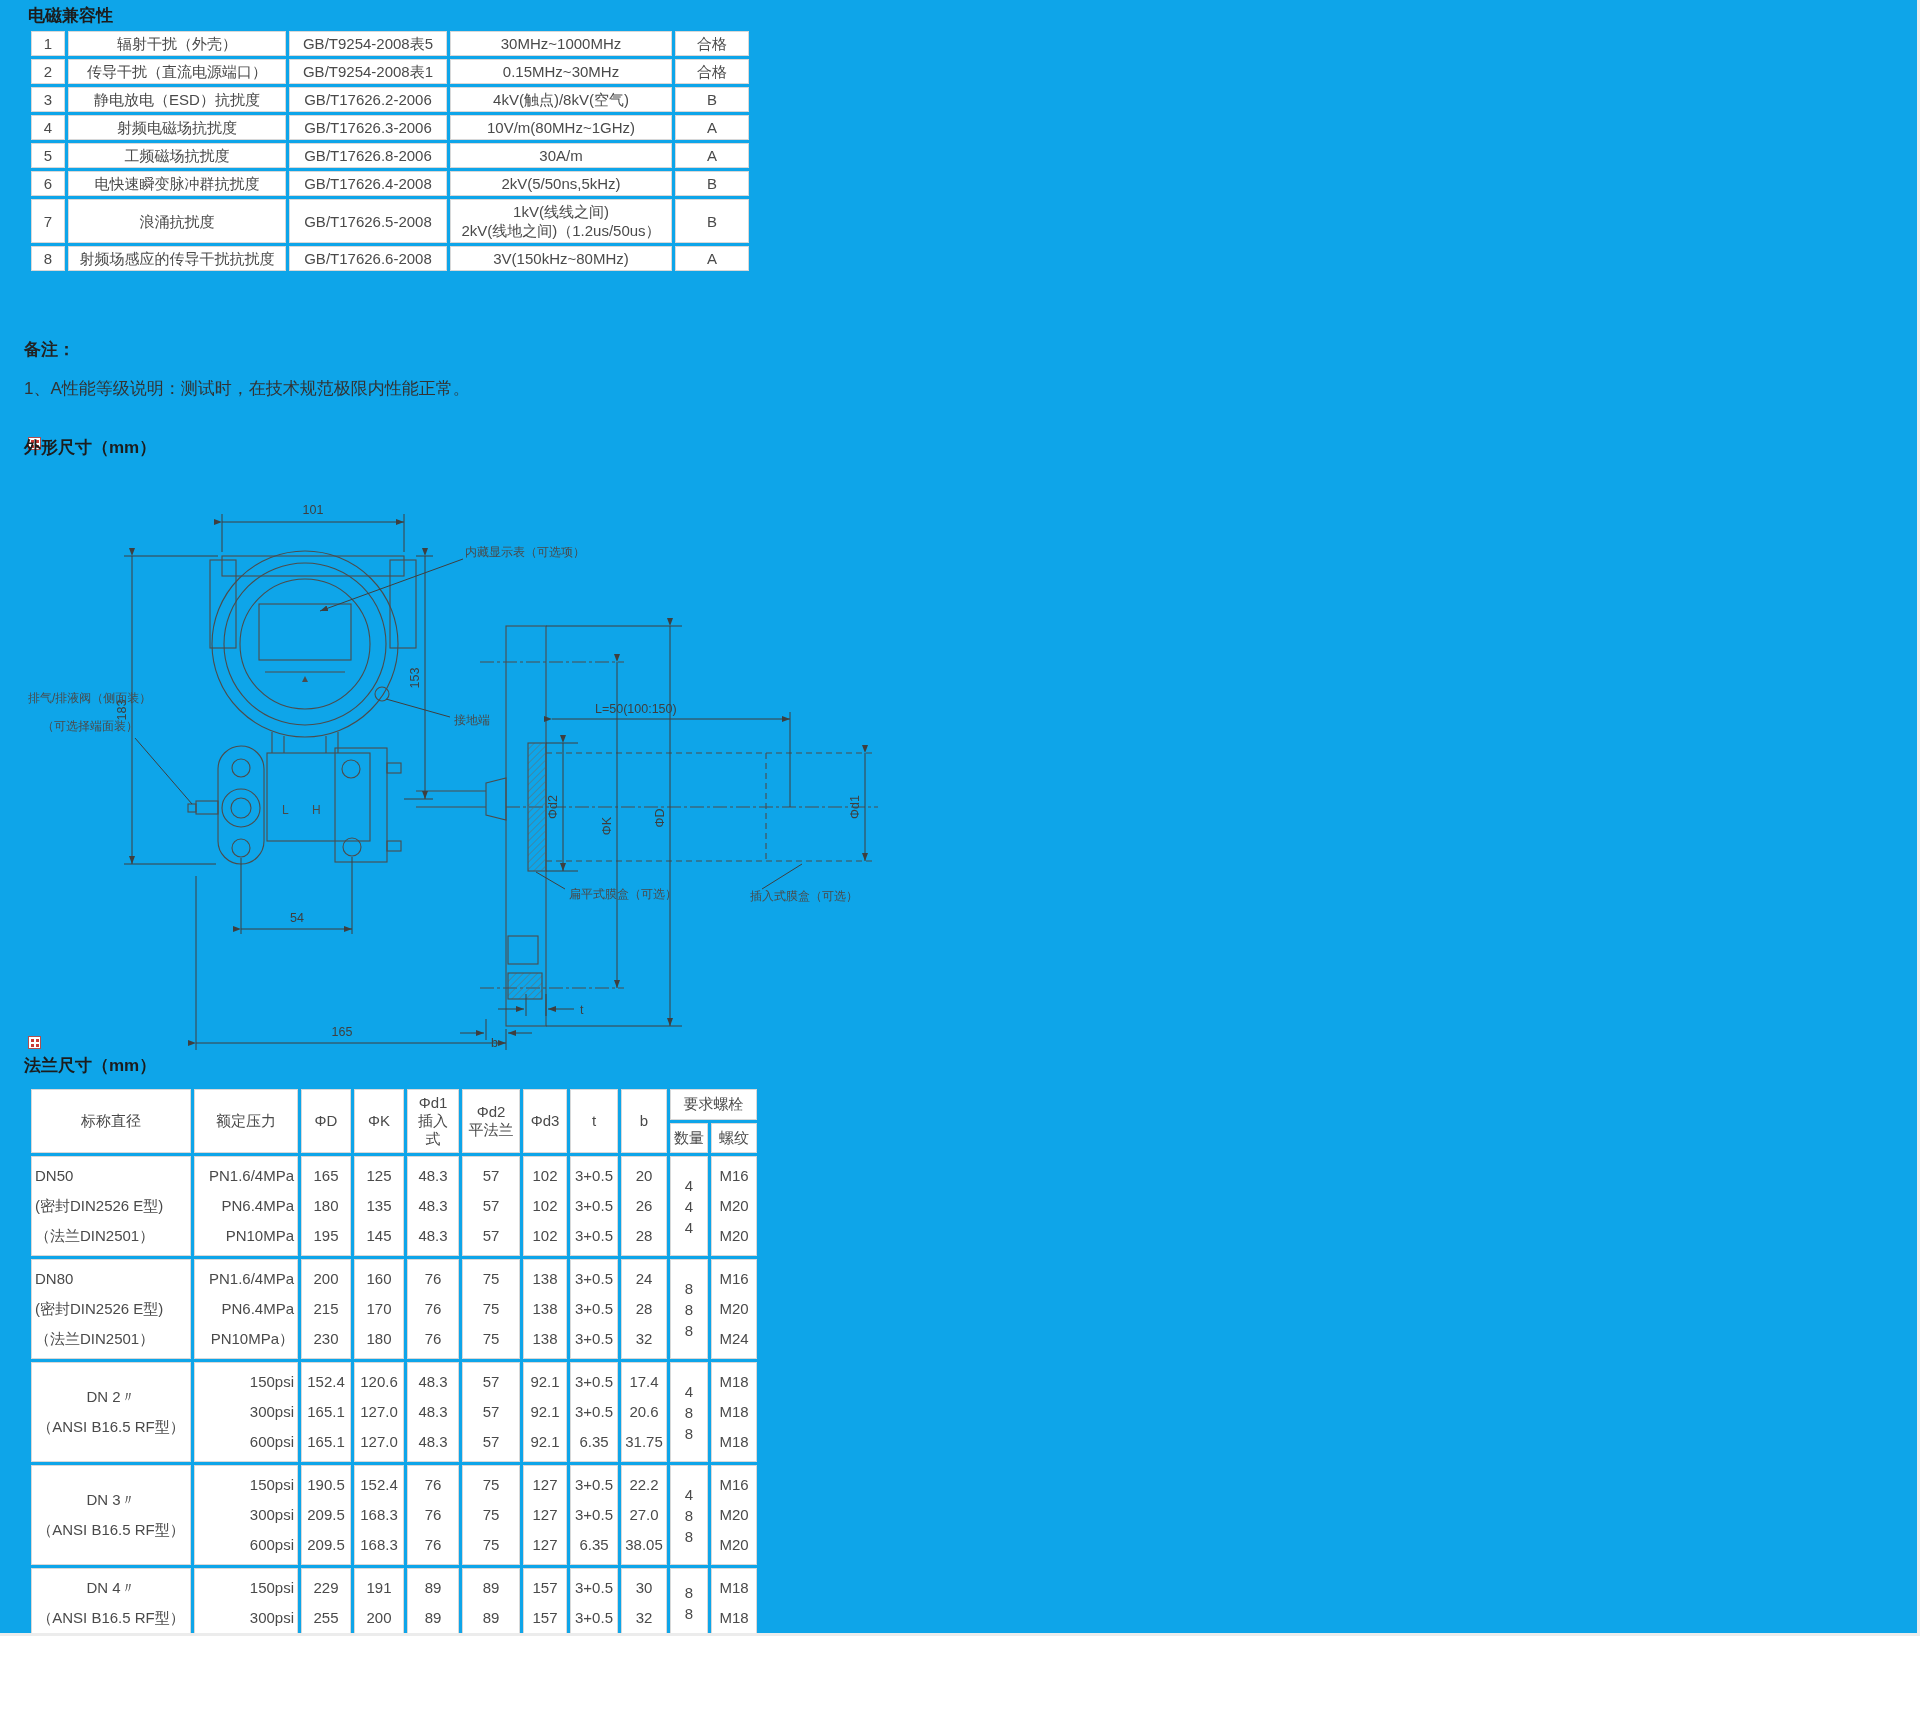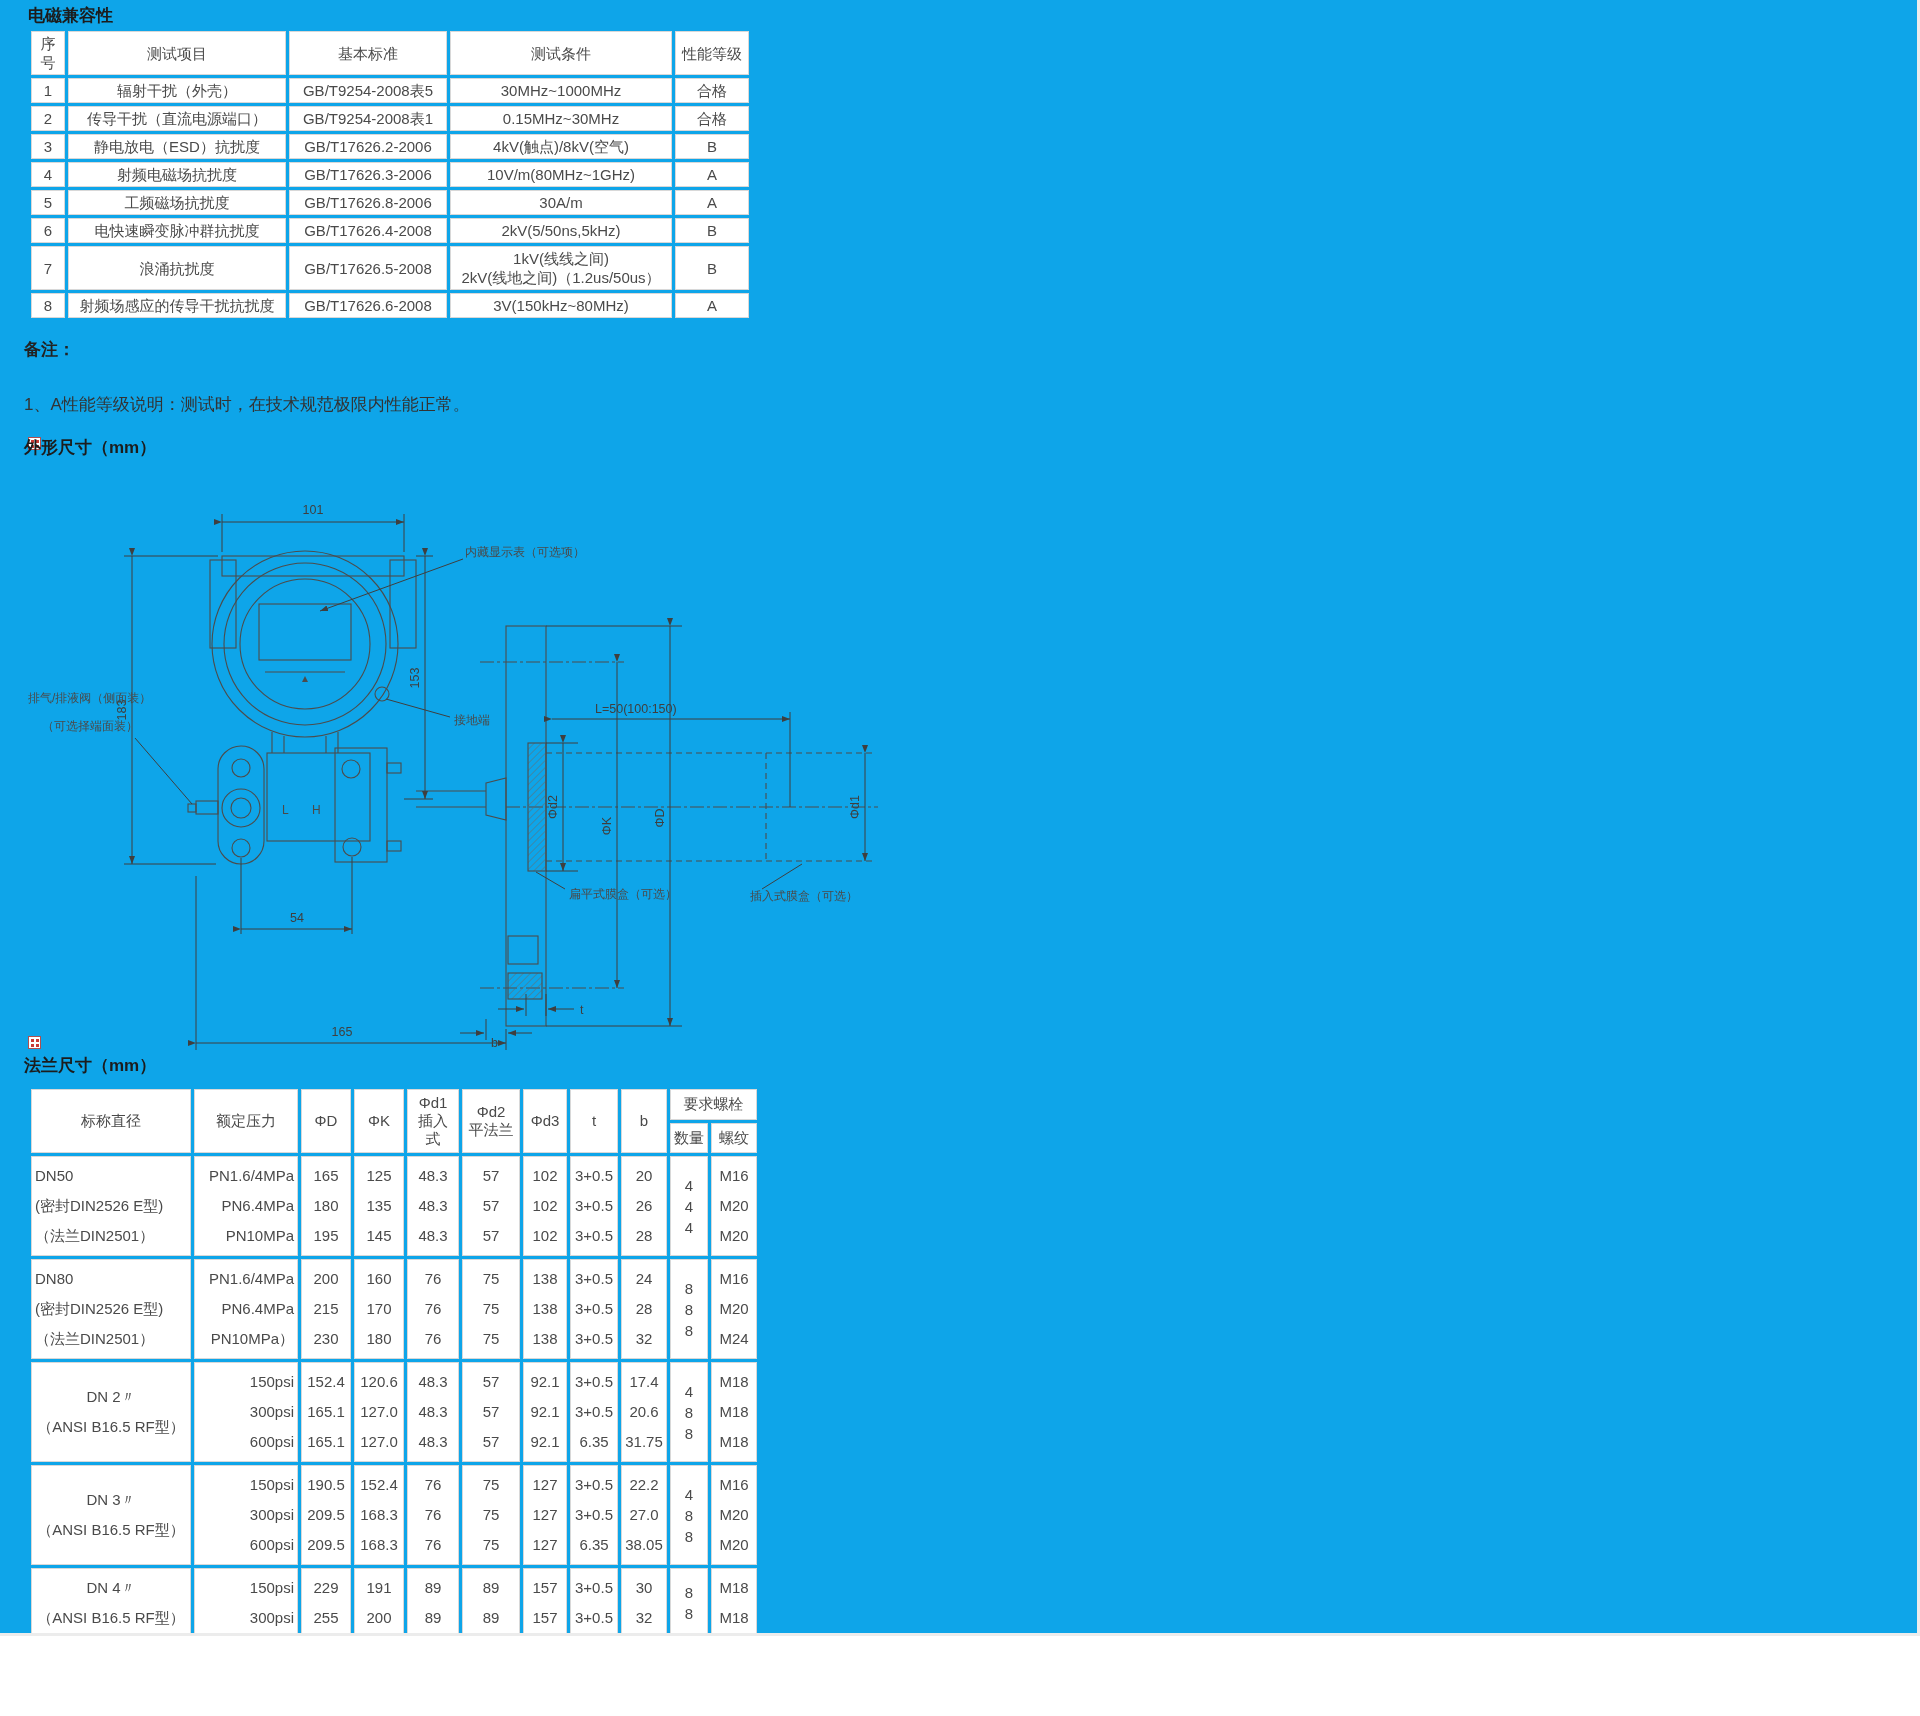--- a/index.html
+++ b/index.html
@@ -23,21 +23,21 @@
     font-size:15px; color:#4a4a4a; text-align:center; vertical-align:middle;
     padding:2px 4px; white-space:pre-line; line-height:19px;
   }
   #emc-table { position:absolute; top:28px; left:28px; }
   #emc-table td { height:21px; }
   #emc-table tr.tall td { height:42px; }
 
   
   #notes { position:absolute; top:338px; left:24px; font-size:17px; color:#333; }
   #notes .nt { font-weight:bold; color:#222; }
-  #notes p { margin-top:32px; }
+  #notes p { margin-top:16px; }
 
   
   #outline-svg { position:absolute; top:486px; left:20px; }
   #outline-svg text { font-family:"Liberation Sans", sans-serif; font-size:12px; fill:#4a4a4a; }
   #outline-svg .dimtxt { font-size:12.5px; fill:#3f3f3f; }
 
   
   #flange-table { position:absolute; top:1086px; left:28px; }
   #flange-table td { line-height:30px; padding:4px 3px; }
   #flange-table .hdr td { line-height:18px; }
@@ -55,27 +55,20 @@
 
   <table class="grid" id="emc-table">
     <colgroup>
         <col style="width:34px">
         <col style="width:218px">
         <col style="width:158px">
         <col style="width:222px">
         <col style="width:74px">
       </colgroup>
     <tbody>
-        <tr>
-      <td>序号</td>
-      <td>测试项目</td>
-      <td>基本标准</td>
-      <td>测试条件</td>
-      <td>性能等级</td>
-    </tr>
     <tr>
       <td>1</td>
           <td>辐射干扰（外壳）</td>
           <td>GB/T9254-2008表5</td>
           <td>30MHz~1000MHz</td>
           <td>合格</td>
     </tr>
     <tr>
       <td>2</td>
           <td>传导干扰（直流电源端口）</td>

